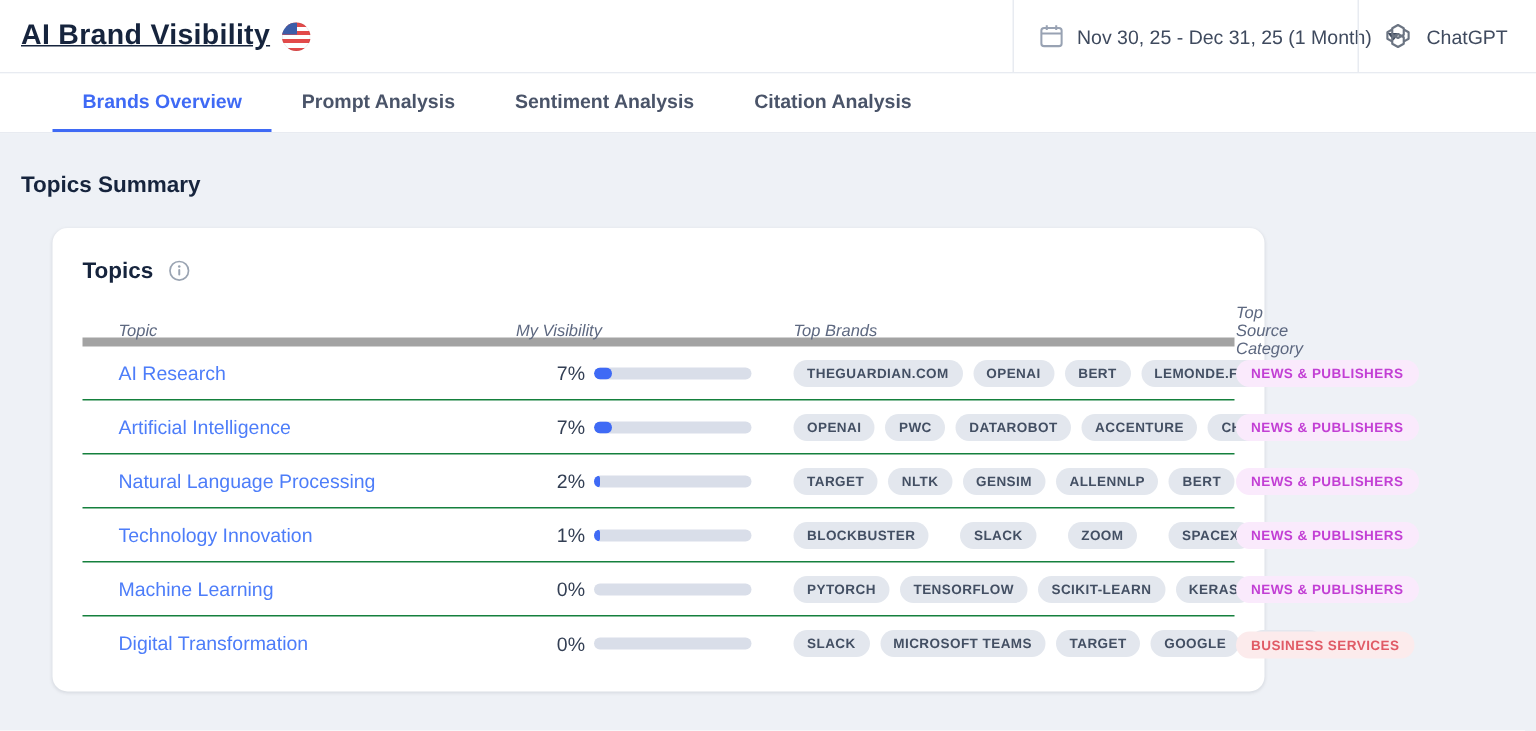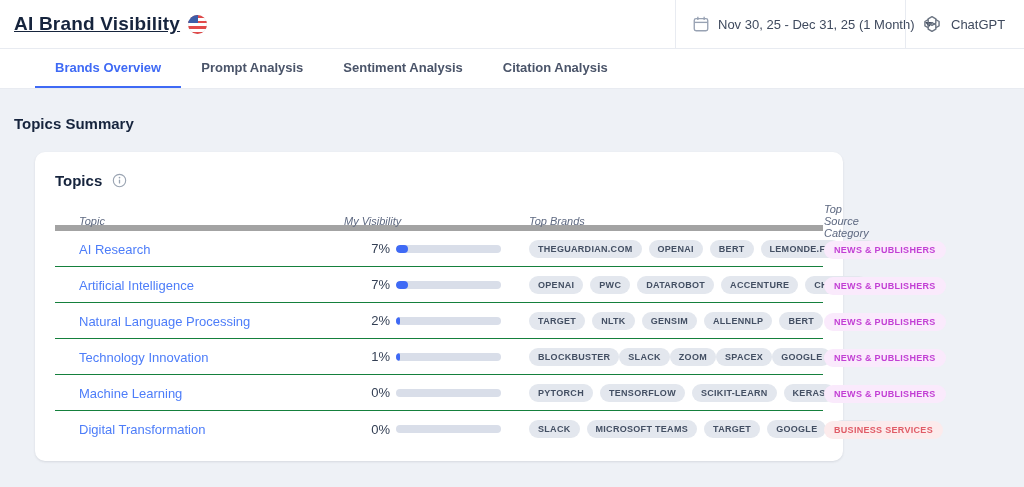--- a/index.html
+++ b/index.html
@@ -181,21 +181,21 @@
   </div>
           <div class="trow body-row">
     <div><span class="topic-link">Technology Innovation</span></div>
     <div class="vis-cell">
       <span class="vis-val">1%</span>
       <span class="bar-track">
         <span class="bar-fill" style="display: block; width: 3.5px;"></span>
       </span>
     </div>
     <div class="brands-cell">
-      <span style="display:flex;gap:0;align-items:flex-end;">
+      <span style="display:flex;gap:21px;align-items:flex-end;">
                 <span class="chip">BLOCKBUSTER</span>
                 <span class="chip">SLACK</span>
                 <span class="chip">ZOOM</span>
                 <span class="chip">SPACEX</span>
                 <span class="chip">GOOGLE</span>
               </span>
       <span class="more">+5</span>
     </div>
     <div class="cat-cell"><span class="badge" style="color: rgb(194, 63, 212); background: rgb(250, 234, 252);">NEWS &amp; PUBLISHERS</span></div>
   </div>

